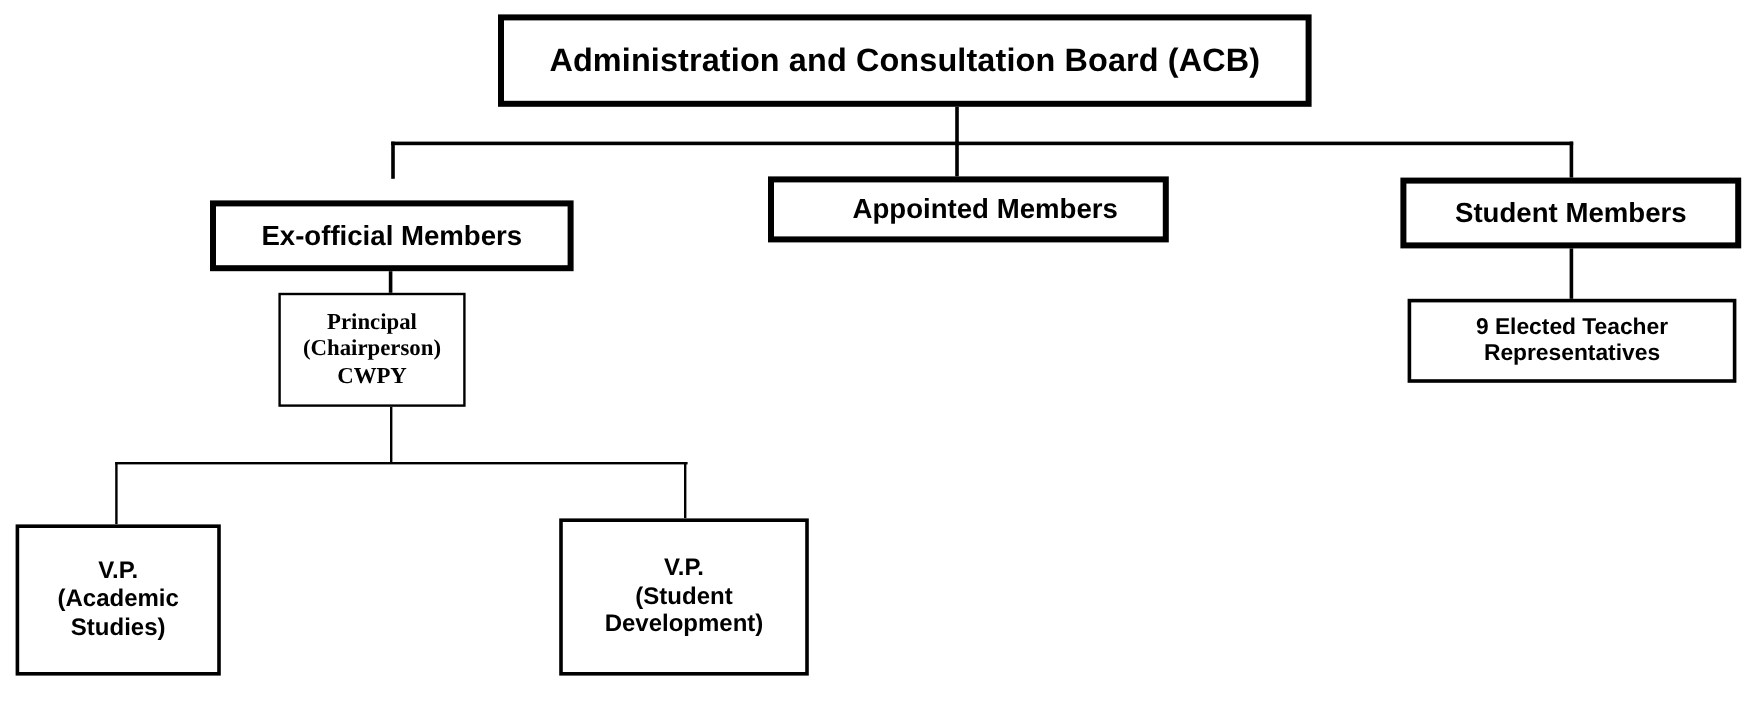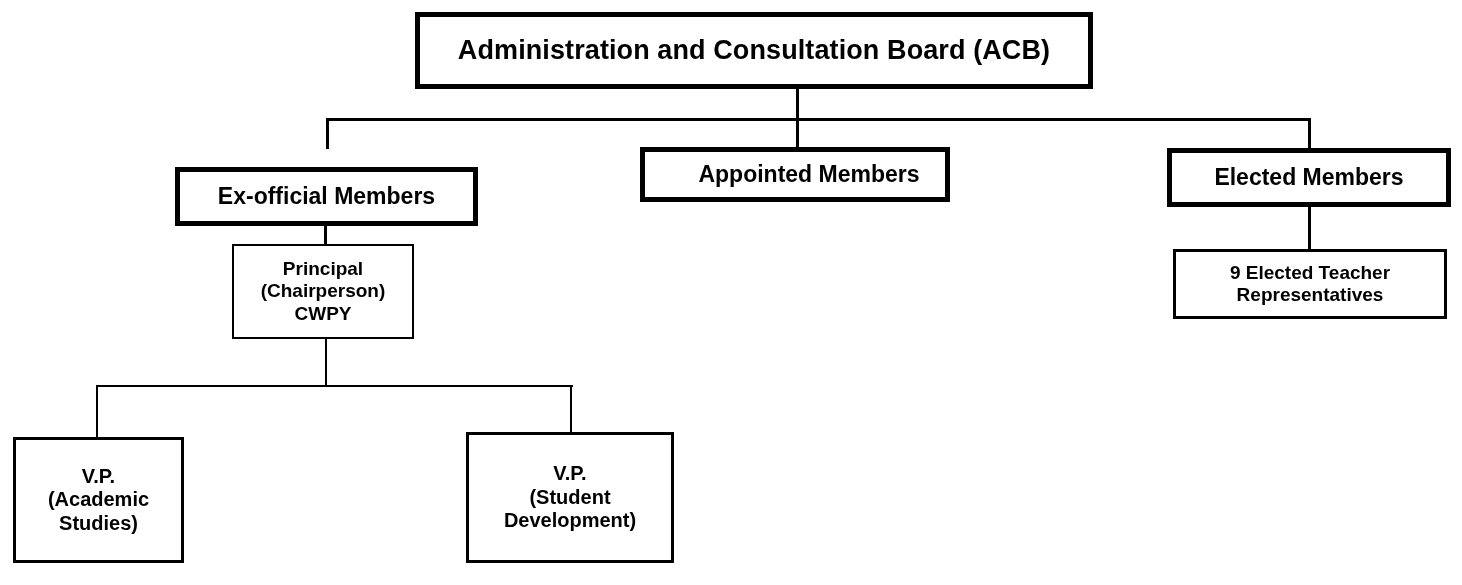--- a/index.html
+++ b/index.html
@@ -105,29 +105,29 @@
   <div class="conn conn-v thin" style="left:570px; top:385px; height:47px;"></div>
 
   <div class="node tier-root" style="left:415px; top:12px; width:678px; height:77px;">
     <span class="node-label">Administration and Consultation Board (ACB)</span>
   </div>
 
   <div class="node tier-one" style="left:175px; top:147px; width:303px; height:59px;margin-top:20px;">
     <span class="node-label">Ex-official Members</span>
   </div>
 
-  <div class="node tier-one" style="left:640px; top:147px; width:310px; height:55px;padding-left:28px;">
+  <div class="node tier-one" style="left:640px; top:147px; width:334px; height:55px;padding-left:28px;">
     <span class="node-label">Appointed Members</span>
   </div>
 
   <div class="node tier-one" style="left:1167px; top:148px; width:284px; height:59px;">
-    <span class="node-label">Elected Members</span>
+    <span class="node-label">Student Members</span>
   </div>
 
-  <div class="node tier-two" style="left:232px; top:244px; width:182px; height:95px;">
+  <div class="node tier-two" style="left:232px; top:244px; width:156px; height:95px;font-family:Liberation Serif, serif;">
     <span class="node-label">Principal
 (Chairperson)
 CWPY</span>
   </div>
 
   <div class="node tier-two-heavy" style="left:1173px; top:249px; width:274px; height:70px;">
     <span class="node-label">9 Elected Teacher
 Representatives</span>
   </div>
 

